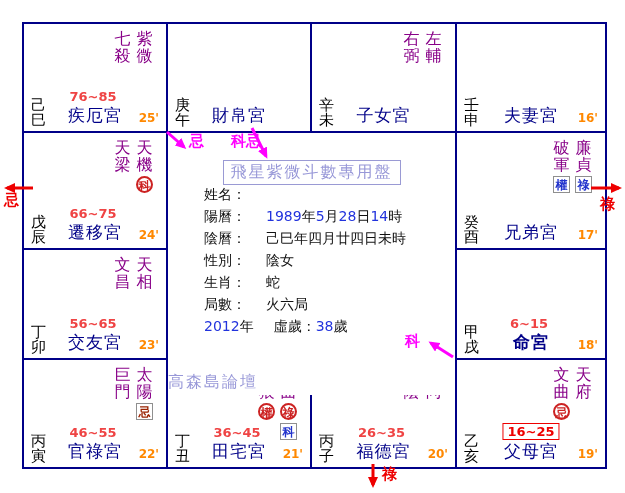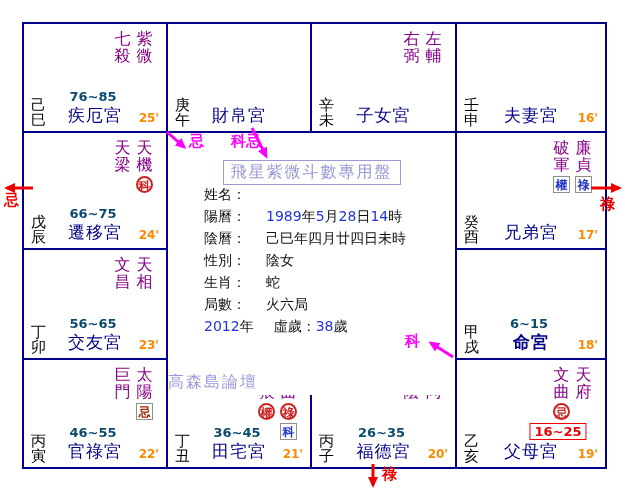--- a/index.html
+++ b/index.html
@@ -12,23 +12,23 @@
   .mark{margin-top:3px;width:17px;height:17px;line-height:16px;text-align:center;
         font-size:12px;box-sizing:border-box;font-weight:bold;}
   .mark.circle{border:2px solid #cc2222;border-radius:50%;color:#cc2222;}
   .mark.box{border:1px solid #8f8f8f;}
   .ink-blue{color:#2233cc;}
   .ink-darkred{color:#992200;}
   .ink-red{color:#cc2222;}
   .branch{position:absolute;left:7px;bottom:3px;display:flex;flex-direction:column;
           color:#000;font-size:15px;line-height:15px;}
   .range{position:absolute;bottom:27px;left:0;right:4px;text-align:center;
-         color:#0c4a6e;font-size:13px;font-weight:bold;}
+         color:#ef4444;font-size:13px;font-weight:bold;}
   .range.hl{color:#ee0000;border:1px solid #ee0000;left:50%;right:auto;
-            transform:translateX(-50%);padding:0 4px;background:#fff;margin-left:27px;}
+            transform:translateX(-50%);padding:0 4px;background:#fff;}
   .pname{position:absolute;bottom:4px;left:0;right:0;text-align:center;
          color:#000088;font-size:17px;letter-spacing:1px;}
   .pname.bold{font-weight:bold;}
   .pnum{position:absolute;right:7px;bottom:6px;color:#ff8800;font-size:12px;font-weight:bold;}
   .center{position:absolute;left:168px;top:133px;width:287px;height:262px;background:#fff;}
   .title-box{position:absolute;top:27px;left:50%;transform:translateX(-50%);
              border:1px solid #9a9ad4;color:#9898d8;font-size:16px;letter-spacing:2px;
              padding:1px 7px;white-space:nowrap;}
   .info{position:absolute;top:50px;left:36px;font-size:14px;line-height:22px;color:#111;}
   .iline .ilabel{margin-right:20px;}

